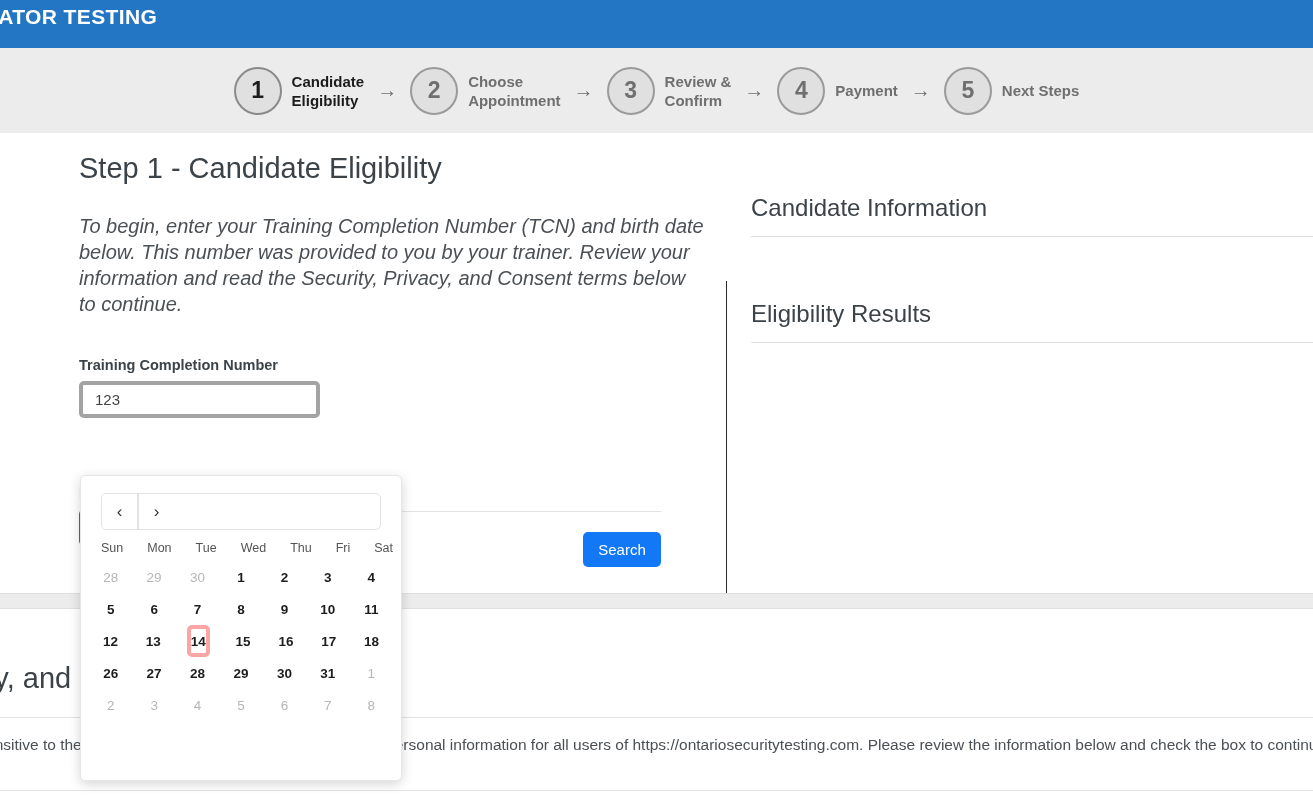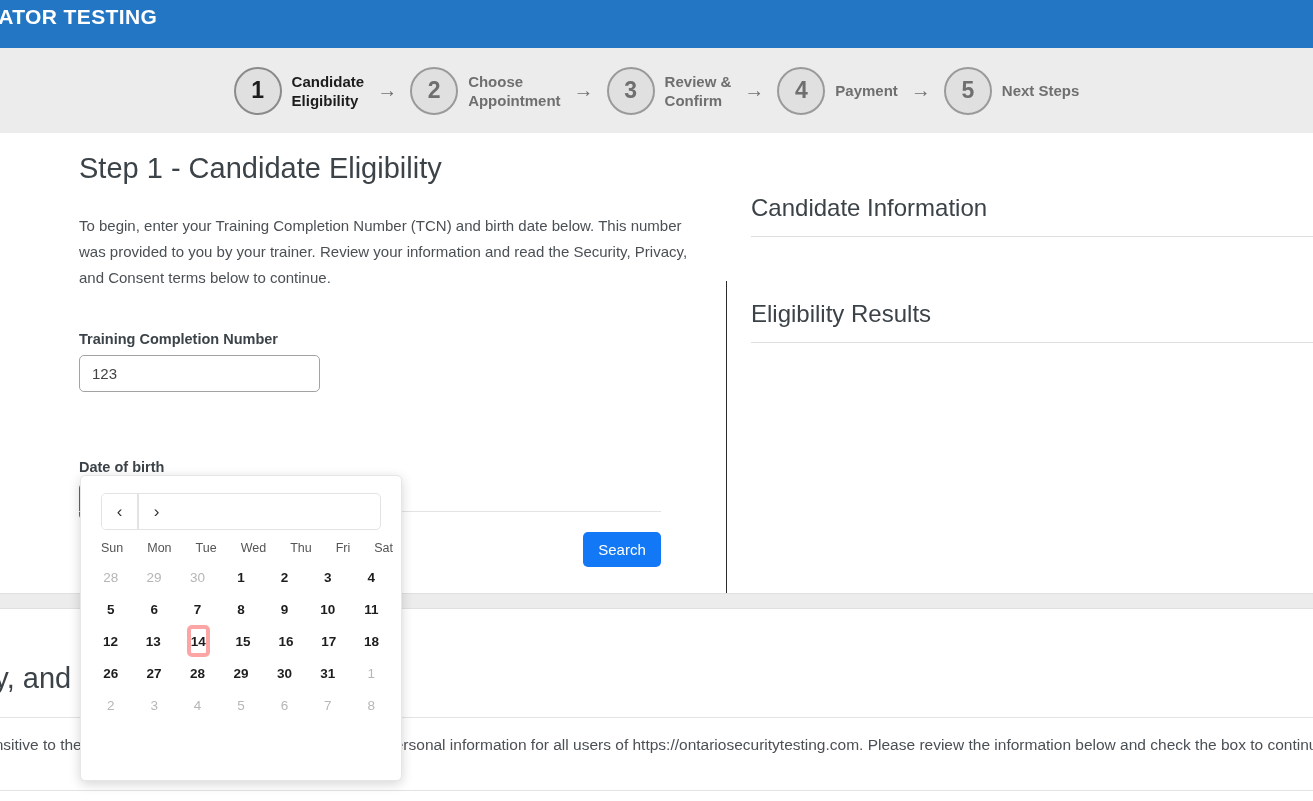--- a/index.html
+++ b/index.html
@@ -65,32 +65,32 @@
     background:#2b2b2b;
   }
 
   #left-col { position:absolute; left:79px; top:17px; width:630px; }
 
   #page-title {
     font-size:29px; font-weight:400; color:#3c4348;
     margin:0 0 27px 0; line-height:36px;
   }
   #intro {
-    font-size:15px; line-height:26px; color:#4b5055;
-    margin:0 0 16px 0; width:625px;
+    font-size:20px; line-height:26px; color:#4b5055;
+    margin:0 0 16px 0; width:625px;font-style:italic;
   }
 
   .field-label {
     font-size:14.5px; font-weight:bold; color:#3c4348;
     margin-bottom:8px;
     margin-top:40px;
   }
   .text-input {
     width:241px; height:37px;
-    border:1px solid #a3a3a3; border-radius:5px;
+    border:4px solid #a3a3a3; border-radius:5px;
     background:#fff; padding:0 12px;
     font-size:15px; color:#444;
     font-family:"Liberation Sans", sans-serif;
     display:flex; align-items:center;
   }
   #dob-wrap { position:relative; width:241px; }
   .text-input.focused {
     border:1px solid #2376c3;
     box-shadow:0 0 0 1px #2376c3 inset;
   }

